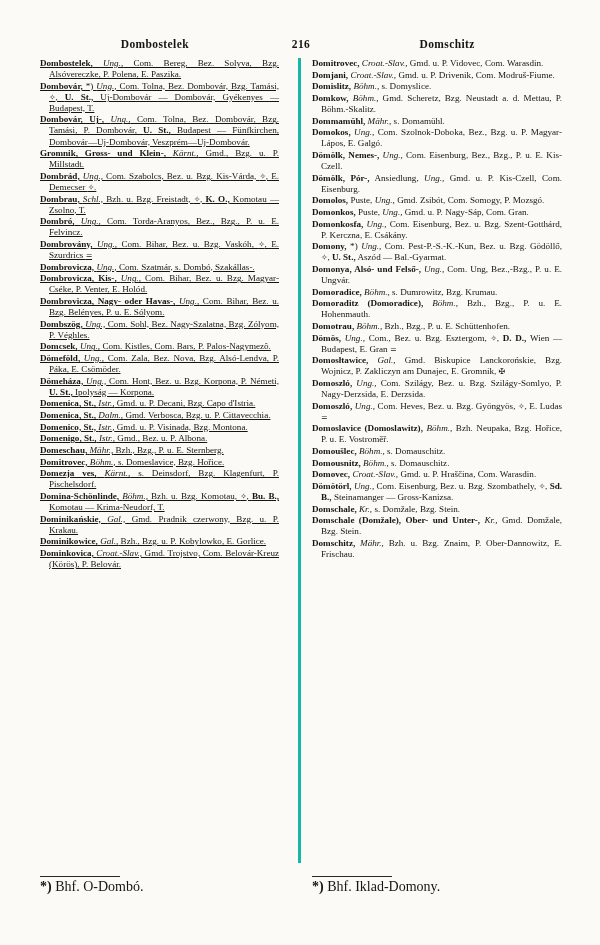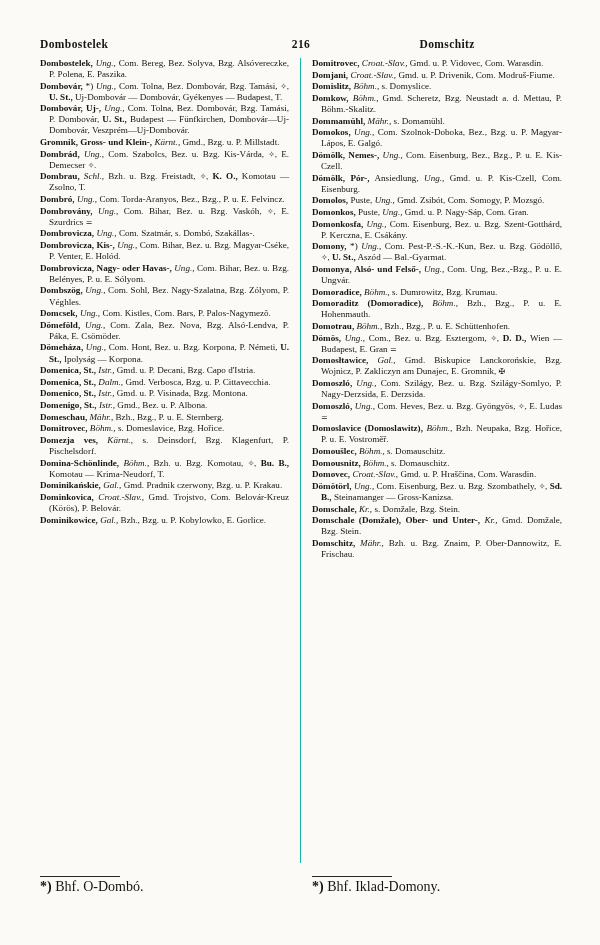--- a/index.html
+++ b/index.html
@@ -29,21 +29,21 @@
     display: flex;
     align-items: baseline;
     font-size: 11.5px;
     font-weight: bold;
     letter-spacing: 0.4px;
     margin-bottom: 4px;
     height: 16px;
   }
   .runhead .left {
     width: 44%;
-    text-align: left;
+    text-align: center;
   }
   .runhead .mid {
     width: 12%;
     text-align: center;
   }
   .runhead .right {
     width: 44%;
     text-align: center;
   }
   .cols {
@@ -52,22 +52,23 @@
     height: 805px;
   }
   .col {
     width: 50%;
     box-sizing: border-box;
     font-size: 9.1px;
     line-height: 1.215;
     text-align: justify;
   }
   .col.left {
-    padding-right: 11px;
-    border-right: 1px solid #14b8a6;
+    padding-right: 19px;
+    border-right: 3px solid #14b8a6;
+    text-decoration: underline;
   }
   .col.right {
     padding-left: 11px;
   }
   .entry {
     margin: 0 0 0.6px 0;
     text-indent: -9px;
     padding-left: 9px;
   }
   .sym {
@@ -128,22 +129,22 @@
           <p class="entry"><b>Dömeháza,</b> <i>Ung.,</i> Com. Hont, Bez. u. Bzg. Korpona, P. Németi, <b>U. St.,</b> Ipolyság — Korpona.</p>
           <p class="entry"><b>Domenica, St.,</b> <i>Istr.,</i> Gmd. u. P. Decani, Bzg. Capo d'Istria.</p>
           <p class="entry"><b>Domenica, St.,</b> <i>Dalm.,</i> Gmd. Verbosca, Bzg. u. P. Cittavecchia.</p>
           <p class="entry"><b>Domenico, St.,</b> <i>Istr.,</i> Gmd. u. P. Visinada, Bzg. Montona.</p>
           <p class="entry"><b>Domenigo, St.,</b> <i>Istr.,</i> Gmd., Bez. u. P. Albona.</p>
           <p class="entry"><b>Domeschau,</b> <i>Mähr.,</i> Bzh., Bzg., P. u. E. Sternberg.</p>
           <p class="entry"><b>Domitrovec,</b> <i>Böhm.,</i> s. Domeslavice, Bzg. Hořice.</p>
           <p class="entry"><b>Domezja ves,</b> <i>Kärnt.,</i> s. Deinsdorf, Bzg. Klagenfurt, P. Pischelsdorf.</p>
           <p class="entry"><b>Domina-Schönlinde,</b> <i>Böhm.,</i> Bzh. u. Bzg. Komotau, <span class="sym">✧</span>, <b>Bu. B.,</b> Komotau — Krima-Neudorf, T.</p>
           <p class="entry"><b>Dominikańskie,</b> <i>Gal.,</i> Gmd. Pradnik czerwony, Bzg. u. P. Krakau.</p>
+          <p class="entry"><b>Dominikowice,</b> <i>Gal.,</i> Bzh., Bzg. u. P. Kobylowko, E. Gorlice.</p>
           <p class="entry"><b>Dominkovica,</b> <i>Croat.-Slav.,</i> Gmd. Trojstvo, Com. Belovár-Kreuz (Körös), P. Belovár.</p>
-          <p class="entry"><b>Dominikowice,</b> <i>Gal.,</i> Bzh., Bzg. u. P. Kobylowko, E. Gorlice.</p>
         </div>
       <div class="col right" id="col-right">
           <p class="entry"><b>Domitrovec,</b> <i>Croat.-Slav.,</i> Gmd. u. P. Vidovec, Com. Warasdin.</p>
           <p class="entry"><b>Domjani,</b> <i>Croat.-Slav.,</i> Gmd. u. P. Drivenik, Com. Modruš-Fiume.</p>
           <p class="entry"><b>Domislitz,</b> <i>Böhm.,</i> s. Domyslice.</p>
           <p class="entry"><b>Domkow,</b> <i>Böhm.,</i> Gmd. Scheretz, Bzg. Neustadt a. d. Mettau, P. Böhm.-Skalitz.</p>
           <p class="entry"><b>Dommamühl,</b> <i>Mähr.,</i> s. Domamühl.</p>
           <p class="entry"><b>Domokos,</b> <i>Ung.,</i> Com. Szolnok-Doboka, Bez., Bzg. u. P. Magyar-Lápos, E. Galgó.</p>
           <p class="entry"><b>Dömölk, Nemes-,</b> <i>Ung.,</i> Com. Eisenburg, Bez., Bzg., P. u. E. Kis-Czell.</p>
           <p class="entry"><b>Dömölk, Pór-,</b> Ansiedlung, <i>Ung.,</i> Gmd. u. P. Kis-Czell, Com. Eisenburg.</p>

